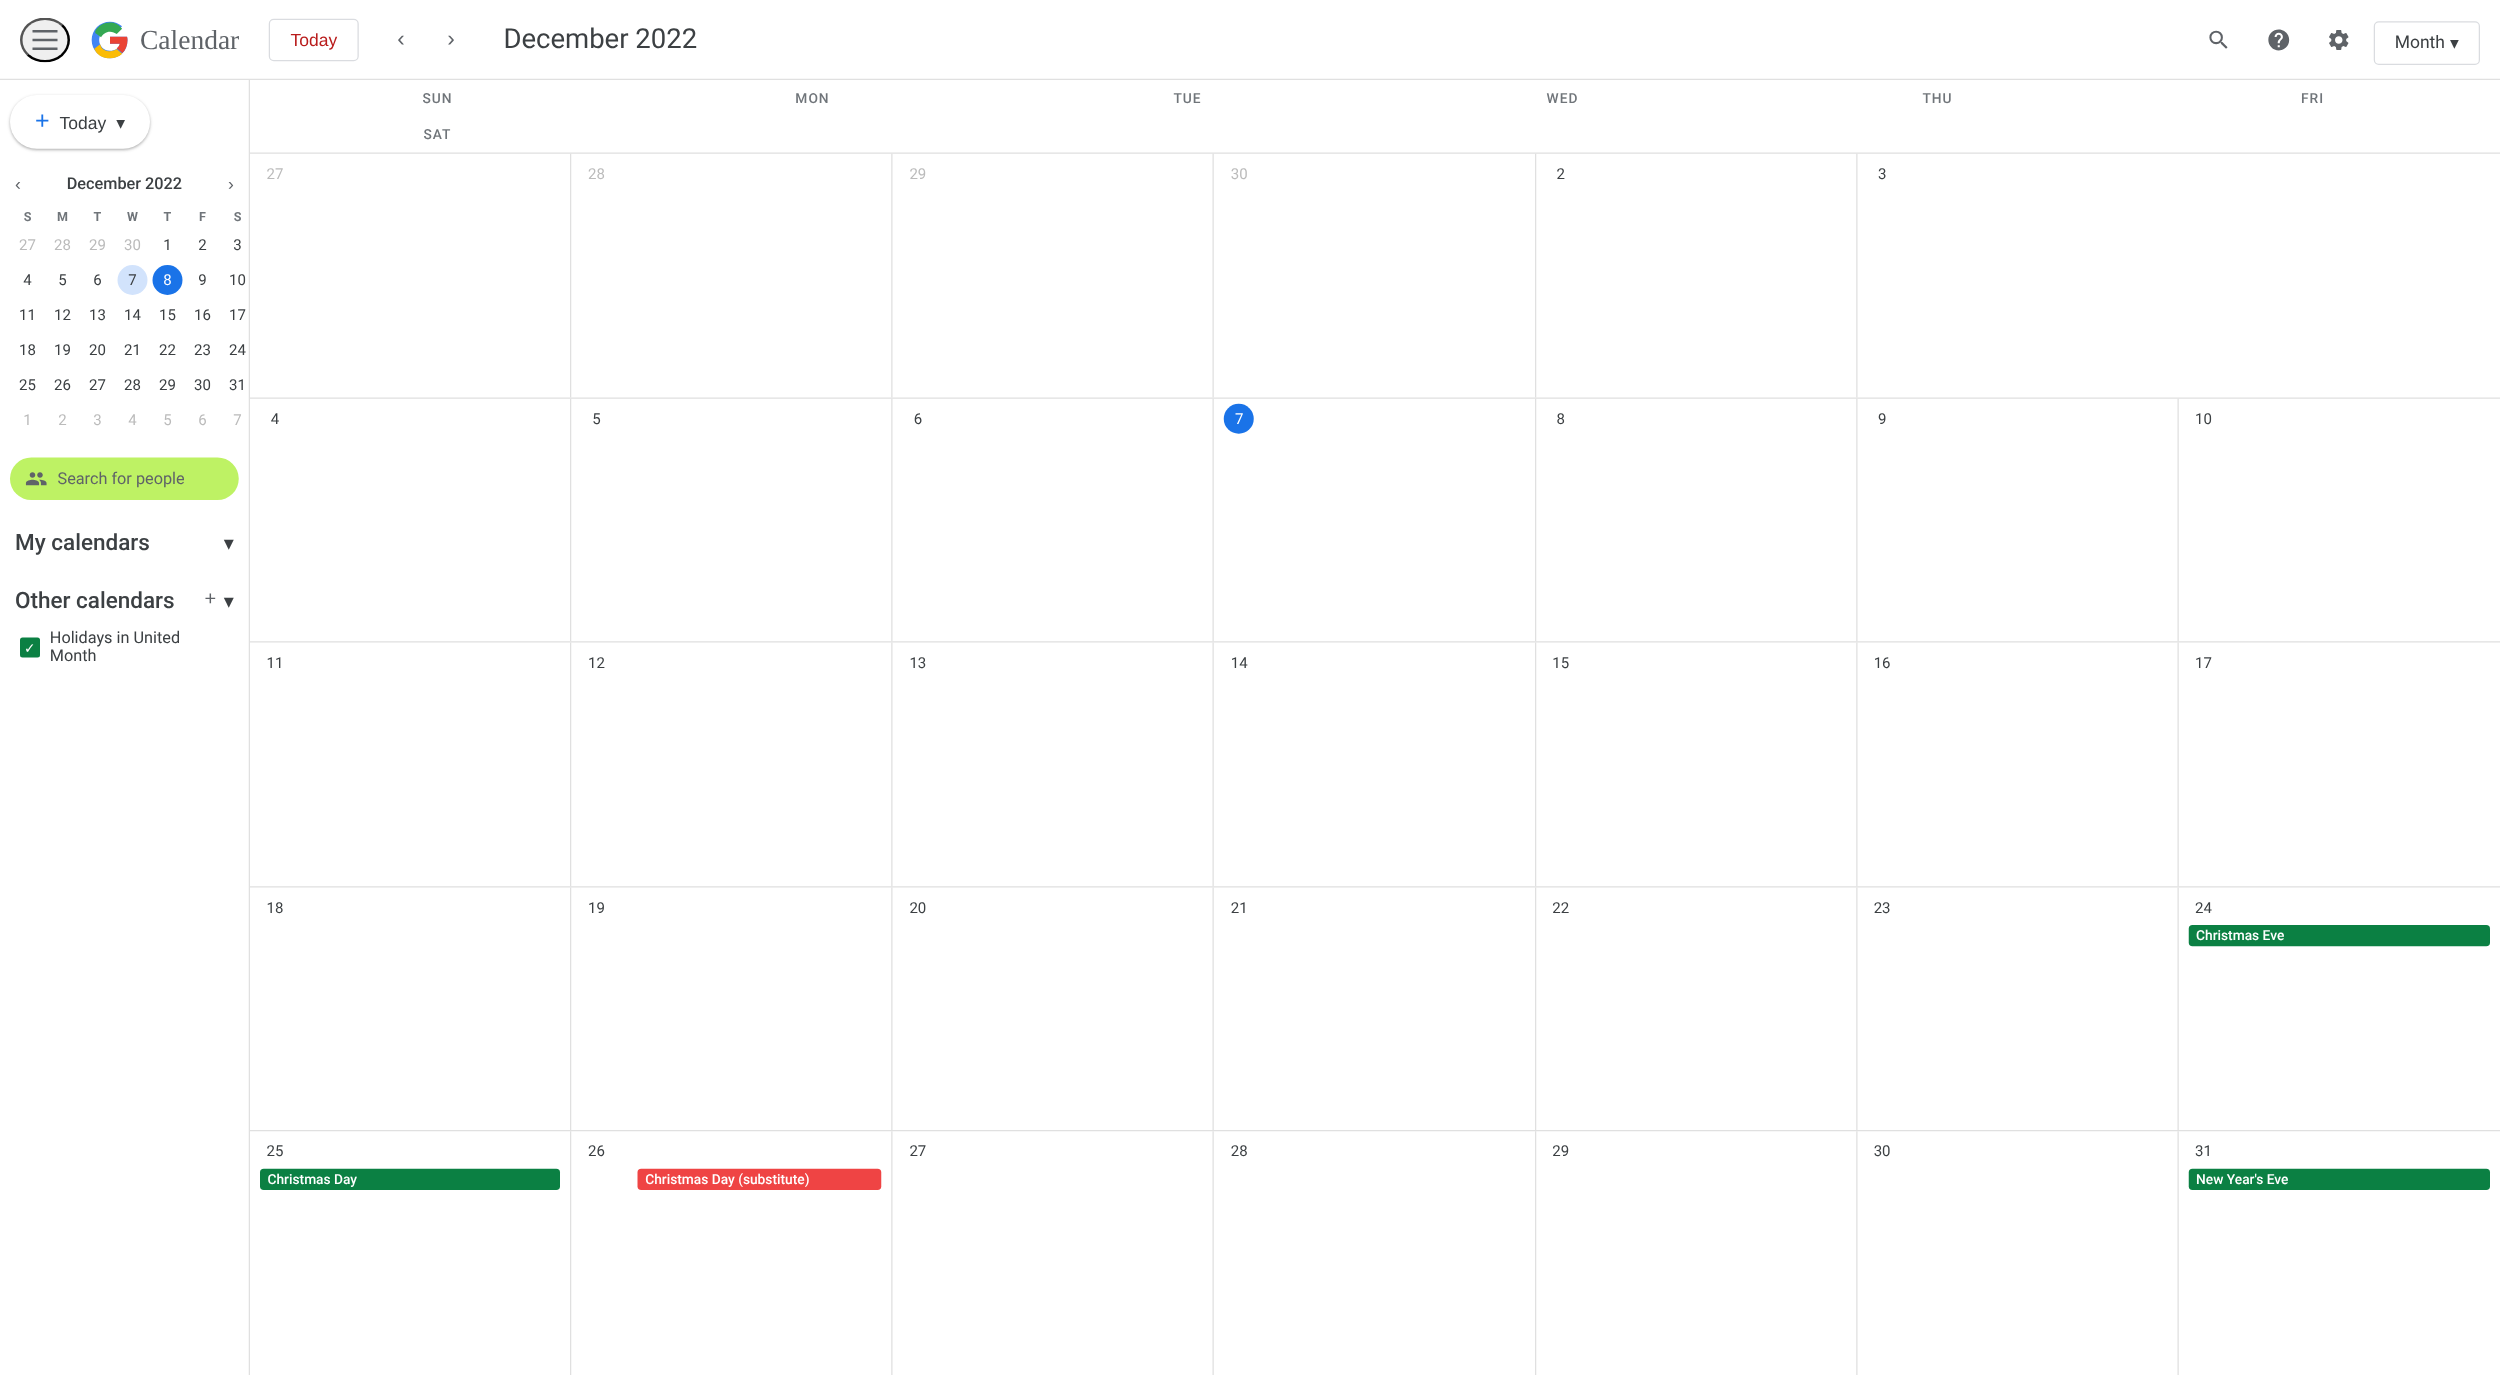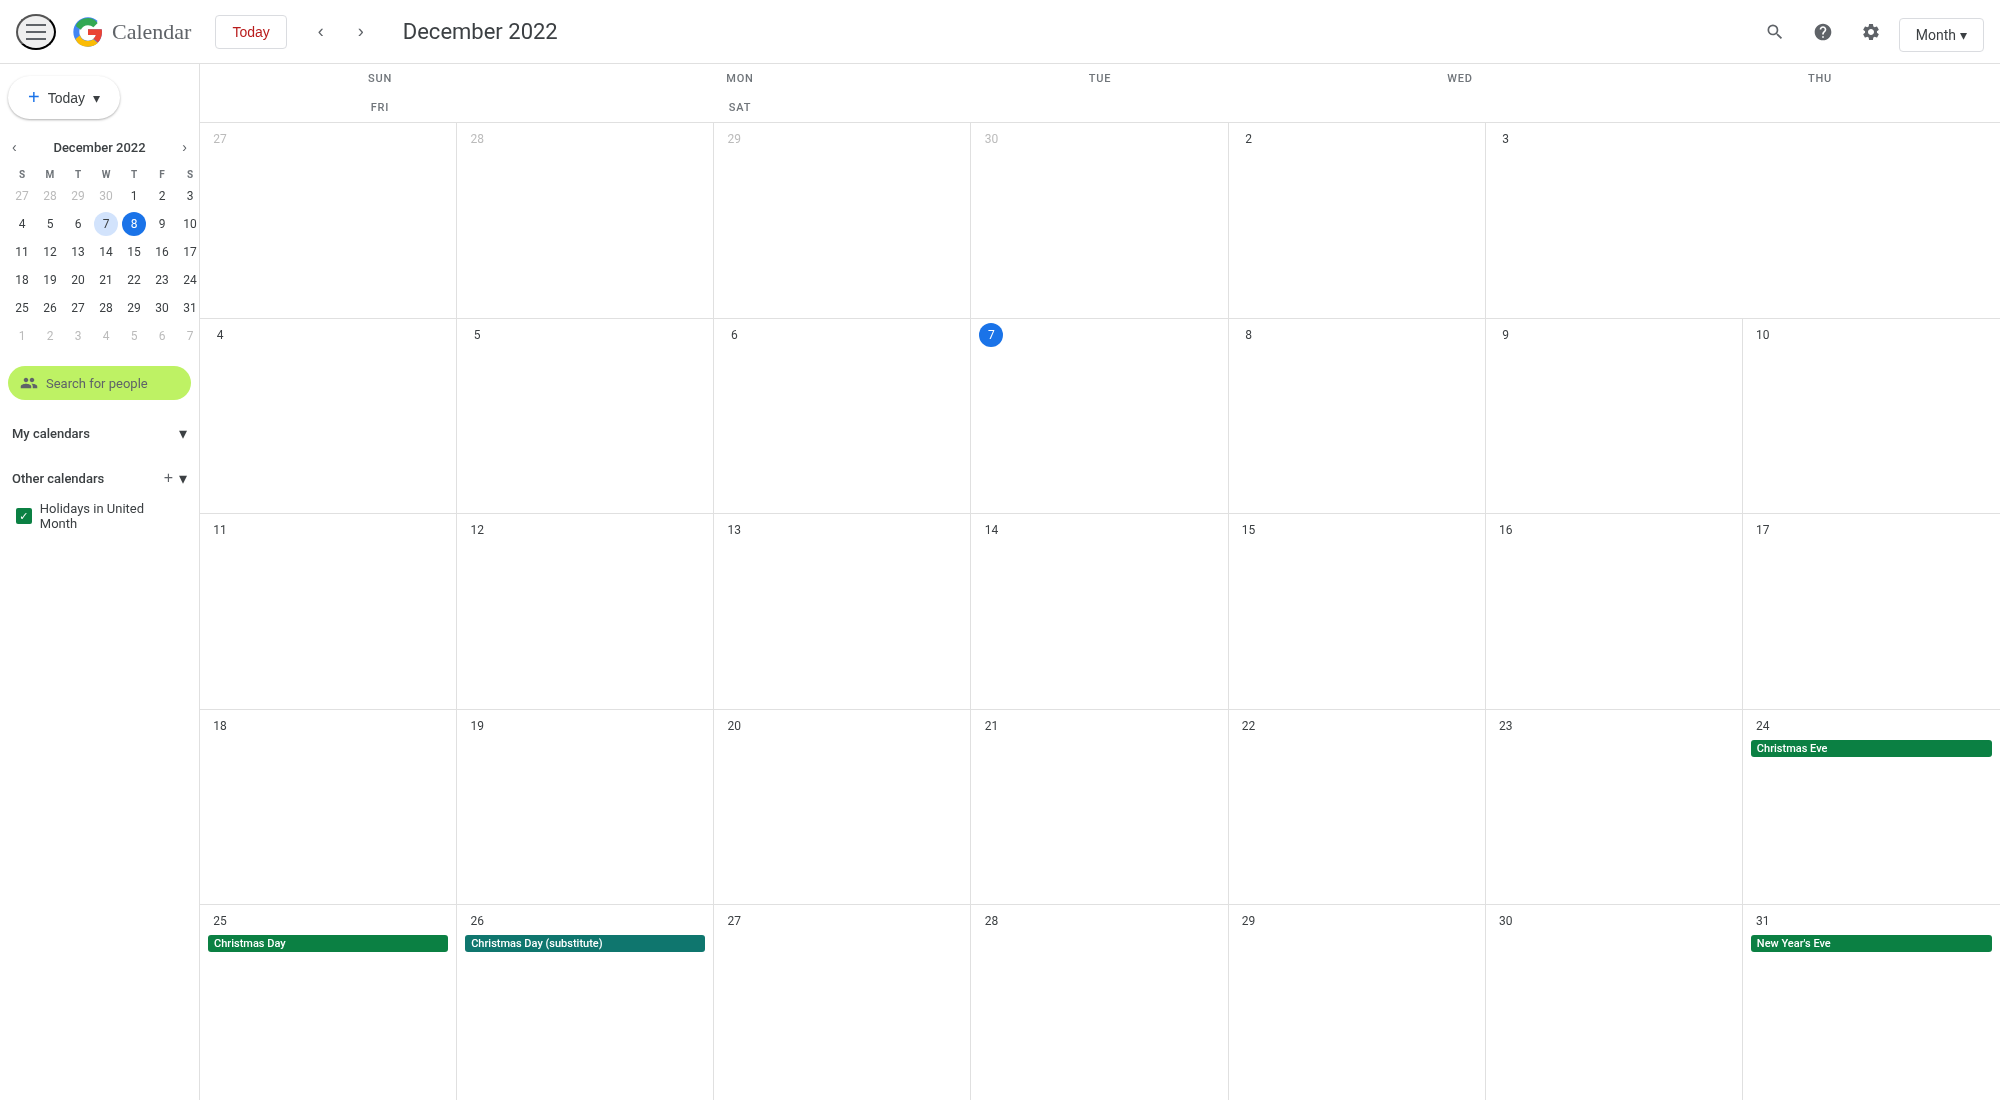--- a/index.html
+++ b/index.html
@@ -100,39 +100,39 @@
       margin-bottom: 16px;
     }
 
     
     .cal-section { margin-bottom: 8px; }
     .cal-section-header {
       display: flex; align-items: center; justify-content: space-between;
       padding: 8px 4px;
       cursor: pointer;
     }
-    .cal-section-title { font-size: 13px; font-weight: 500; color: #3c4043; }
+    .cal-section-title { font-size: 18px; font-weight: 500; color: #3c4043; }
     .cal-section-actions { display: flex; align-items: center; gap: 4px; }
     .cal-item {
       display: flex; align-items: center; gap: 8px;
       padding: 4px 8px;
       border-radius: 4px;
       cursor: pointer;
     }
     .cal-checkbox { width: 16px; height: 16px; border-radius: 2px; background: #0b8043; display: flex; align-items: center; justify-content: center; }
     .cal-checkbox-check { color: #fff; font-size: 11px; }
     .cal-item-label { font-size: 13px; color: #3c4043; }
 
     
     .cal-area { flex: 1; display: flex; flex-direction: column; overflow: hidden; }
 
     
     .day-headers {
       display: grid;
-      grid-template-columns: repeat(5, 1fr);
+      grid-template-columns: repeat(6, 1fr);
       border-bottom: 1px solid #e0e0e0;
       background: #fff;
     }
     .day-header {
       text-align: center;
       padding: 8px 0;
       font-size: 11px;
       color: #70757a;
       font-weight: 500;
       letter-spacing: 0.8px;
@@ -399,21 +399,21 @@
           <div class="cal-cell"><span class="cal-day-num">18</span></div>
           <div class="cal-cell"><span class="cal-day-num">19</span></div>
           <div class="cal-cell"><span class="cal-day-num">20</span></div>
           <div class="cal-cell"><span class="cal-day-num">21</span></div>
           <div class="cal-cell"><span class="cal-day-num">22</span></div>
           <div class="cal-cell"><span class="cal-day-num">23</span></div>
           <div class="cal-cell"><span class="cal-day-num">24</span><span class="event-chip holiday" style="background-color: rgb(11, 128, 67);">Christmas Eve</span></div>
         </div>
         <div class="cal-week">
           <div class="cal-cell"><span class="cal-day-num">25</span><span class="event-chip holiday" style="background-color: rgb(11, 128, 67);">Christmas Day</span></div>
-          <div class="cal-cell"><span class="cal-day-num">26</span><span class="event-chip holiday" style="background-color: #0f766e;">Christmas Day (substitute)</span></div>
+          <div class="cal-cell"><span class="cal-day-num">26</span><span class="event-chip holiday" style="background-color: #ef4444; margin-left: 45px;">Christmas Day (substitute)</span></div>
           <div class="cal-cell"><span class="cal-day-num">27</span></div>
           <div class="cal-cell"><span class="cal-day-num">28</span></div>
           <div class="cal-cell"><span class="cal-day-num">29</span></div>
           <div class="cal-cell"><span class="cal-day-num">30</span></div>
           <div class="cal-cell"><span class="cal-day-num">31</span><span class="event-chip holiday" style="background-color: rgb(11, 128, 67);">New Year's Eve</span></div>
         </div>
       </div>
   </div>
 </div>
 

